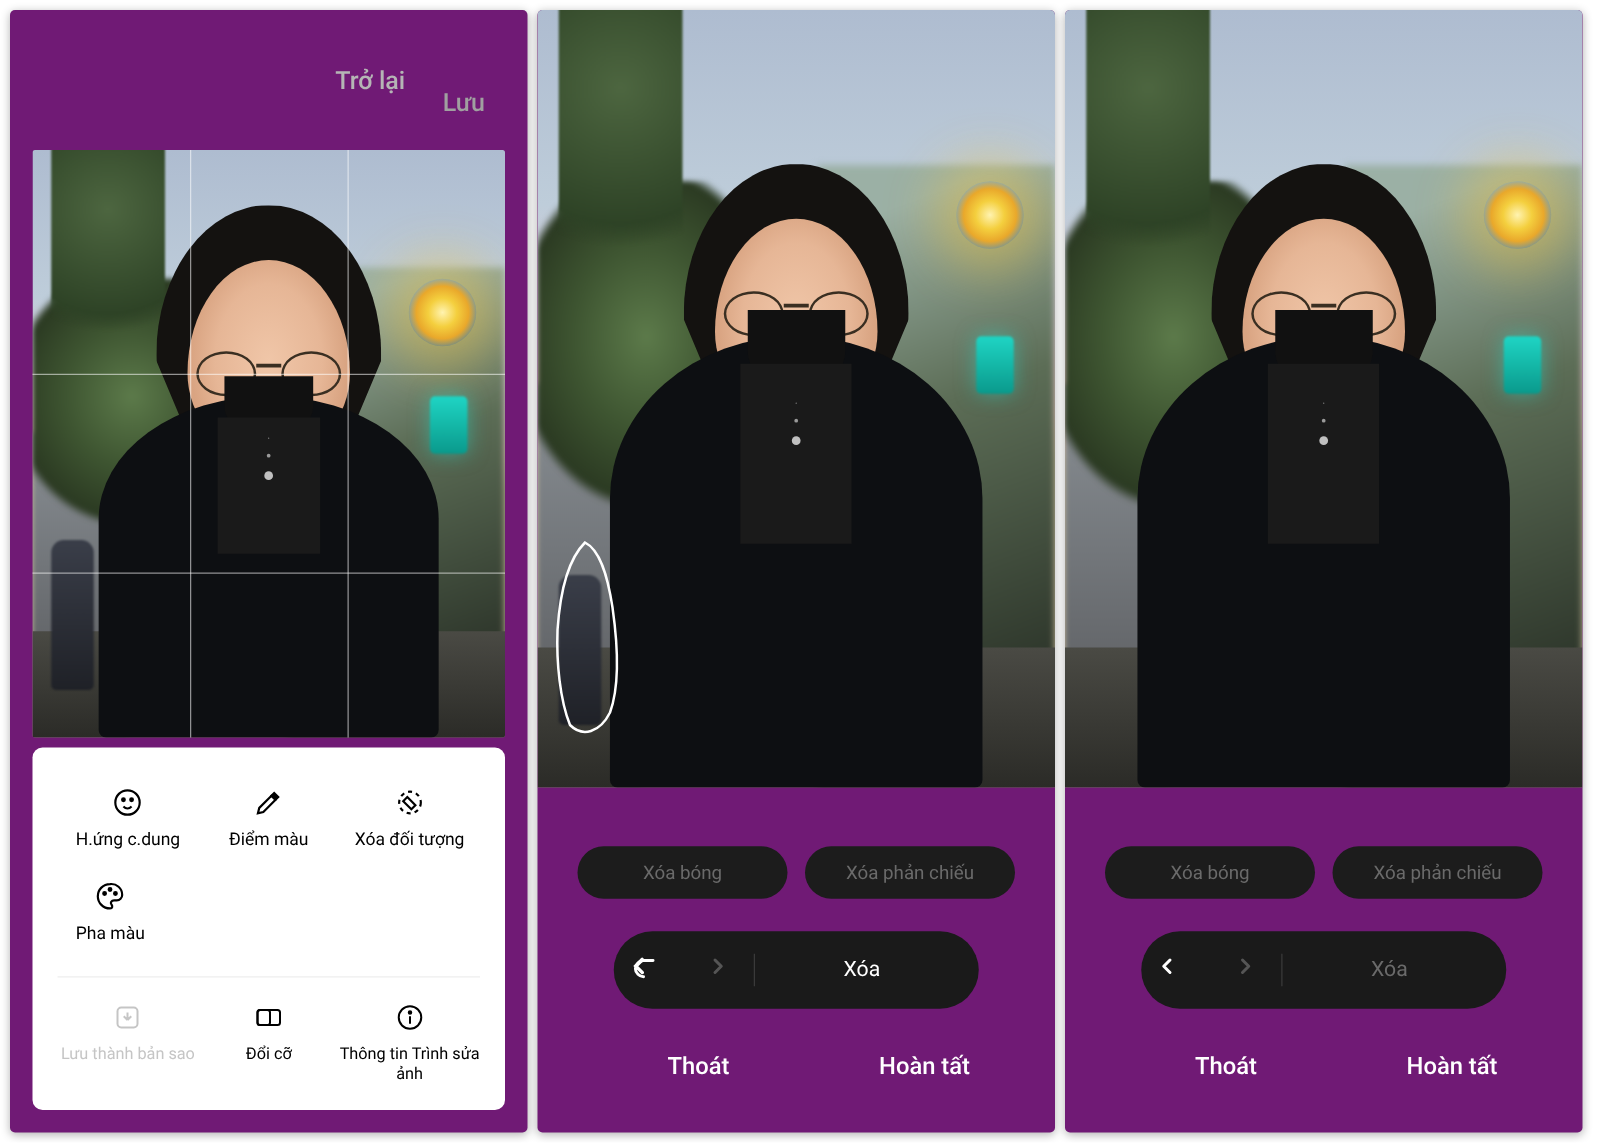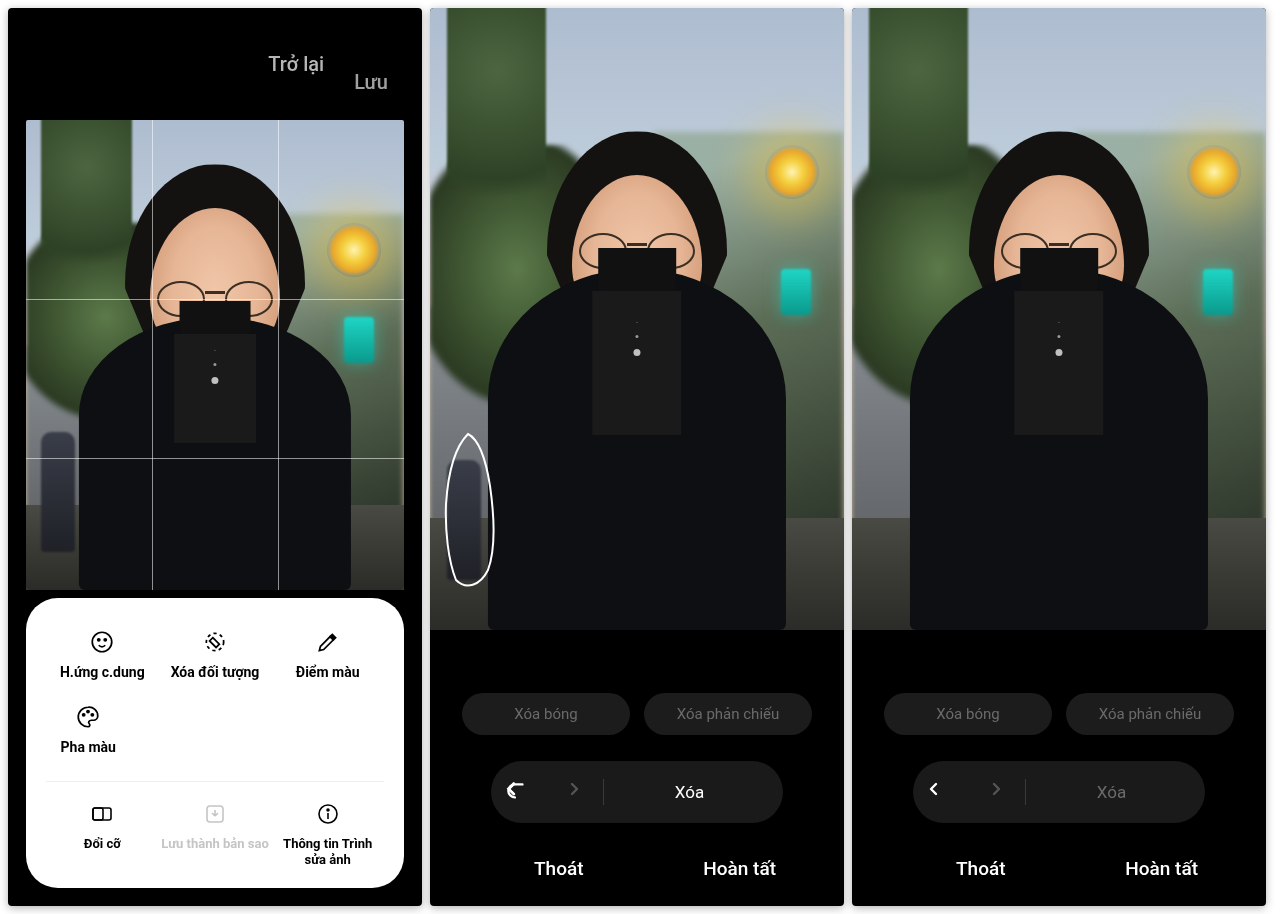--- a/index.html
+++ b/index.html
@@ -1,48 +1,48 @@
 <!DOCTYPE html>
 <html><head>
 <meta charset="utf-8">
 <style>
   * { margin:0; padding:0; box-sizing:border-box; }
   body { background:#fff; font-family:-apple-system,BlinkMacSystemFont,"Segoe UI",Roboto,sans-serif; }
   .stage { display:flex; gap:8px; padding:8px; }
-  .phone { width:414px; height:898px; background:#000000; border-radius:4px; box-shadow:0 2px 8px rgba(0,0,0,.3); position:relative; overflow:hidden; }
+  .phone { width:414px; height:898px; background:#701a75; border-radius:4px; box-shadow:0 2px 8px rgba(0,0,0,.3); position:relative; overflow:hidden; }
 
   
   .p1-top { height:112px; display:flex; align-items:center; justify-content:flex-end; padding:0 34px; gap:30px; }
   .p1-back,.p1-save { font-size:20px; color:#b5b5b5; font-weight:500; }
   .p1-save { color:#a0a0a0;margin-top:36px; }
 
   .p1-img { margin:0 18px; width:378px; height:470px; position:relative; }
   .photo { position:absolute; inset:0; border-radius:2px; overflow:hidden; }
   .grid-overlay { position:absolute; inset:0; pointer-events:none; }
   .grid-overlay::before,.grid-overlay::after { content:""; position:absolute; background:rgba(255,255,255,.6); }
   .grid-overlay .v1,.grid-overlay .v2{position:absolute;top:0;bottom:0;width:1px;background:rgba(255,255,255,.55);}
   .grid-overlay .h1,.grid-overlay .h2{position:absolute;left:0;right:0;height:1px;background:rgba(255,255,255,.55);}
   .grid-overlay .v1{left:33.33%;} .grid-overlay .v2{left:66.66%;}
   .grid-overlay .h1{top:38%;} .grid-overlay .h2{top:72%;}
 
-  .sheet { position:absolute; left:18px; right:18px; bottom:18px; background:#fff; border-radius:32px; padding:30px 20px 20px;font-weight:bold; }
+  .sheet { position:absolute; left:18px; right:18px; bottom:18px; background:#fff; border-radius:8px; padding:30px 20px 20px; }
   .sheet-row { display:flex; }
   .sheet-cell { flex:1 0 25%; display:flex; flex-direction:column; align-items:center; gap:8px; }
   .sheet-cell.small { flex:1 0 25%; }
   .sheet-icon { width:28px; height:28px; display:flex; align-items:center; justify-content:center; }
   .sheet-label { font-size:14px; text-align:center; color:#000; line-height:1.25; }
   .row2 { margin-top:22px; }
   .hr { height:1px; background:#eee; margin:24px 0 18px; }
   .sheet-row.bottom .sheet-label { font-size:13px; }
   .disabled .sheet-label { color:#c5c5c5; }
   .disabled svg { stroke:#c5c5c5; }
 
   
   .p2-img { width:100%; height:622px; position:relative; }
-  .p2-controls { position:absolute; bottom:0; left:0; right:0; padding:0 20px 26px; }
+  .p2-controls { position:absolute; bottom:0; left:0; right:0; padding:0 20px 42px; }
   .pill-row { display:flex; gap:14px; justify-content:center; margin-bottom:26px; }
   .pill { background:#1c1c1c; border-radius:24px; padding:12px 0; width:168px; text-align:center; font-size:15px; color:#6a6a6a; }
   .action-bar { background:#1a1a1a; border-radius:34px; height:62px; display:flex; align-items:center; justify-content:center; gap:0; margin:0 auto; width:292px; }
   .ab-btn { width:52px; height:40px; display:flex; align-items:center; justify-content:center; }
   .ab-div { width:1px; height:26px; background:#3a3a3a; margin:0 8px; }
   .ab-del { flex:1; text-align:center; font-size:17px; color:#fff; padding-right:16px; }
   .ab-del.dim { color:#6a6a6a; }
   .footer-row { display:flex; justify-content:space-between; margin-top:34px; padding:0 48px; }
   .footer-btn { font-size:19px; color:#fff; font-weight:500;margin-left:36px; }
 
@@ -131,34 +131,34 @@
                 <circle cx="9" cy="10" r="1" fill="#000"></circle>
                 <circle cx="15" cy="10" r="1" fill="#000"></circle>
                 <path d="M9 15c1 1 2 1.4 3 1.4s2-.4 3-1.4"></path>
               </svg>
           </span>
           <span class="sheet-label">H.ứng c.dung</span>
         </div>
         <div class="sheet-cell">
           <span class="sheet-icon">
             <svg width="26" height="26" viewBox="0 0 24 24" fill="none" stroke="#000" stroke-width="1.6">
+                <path d="M4 20l1-4 9-9 3 3-9 9-4 1z"></path>
+                <path d="M14 7l3 3 2-2-3-3z" fill="#000"></path>
+              </svg>
+          </span>
+          <span class="sheet-label">Điểm màu</span>
+        </div>
+        <div class="sheet-cell">
+          <span class="sheet-icon">
+            <svg width="26" height="26" viewBox="0 0 24 24" fill="none" stroke="#000" stroke-width="1.6">
                 <circle cx="12" cy="12" r="8" stroke-dasharray="3 3"></circle>
                 <path d="M10 8l6 6-3 3-6-6z" fill="none"></path>
               </svg>
           </span>
           <span class="sheet-label">Xóa đối tượng</span>
-        </div>
-        <div class="sheet-cell">
-          <span class="sheet-icon">
-            <svg width="26" height="26" viewBox="0 0 24 24" fill="none" stroke="#000" stroke-width="1.6">
-                <path d="M4 20l1-4 9-9 3 3-9 9-4 1z"></path>
-                <path d="M14 7l3 3 2-2-3-3z" fill="#000"></path>
-              </svg>
-          </span>
-          <span class="sheet-label">Điểm màu</span>
         </div>
       </div>
       <div class="sheet-row row2">
         <div class="sheet-cell small">
           <span class="sheet-icon">
             <svg width="26" height="26" viewBox="0 0 24 24" fill="none" stroke="#000" stroke-width="1.6">
                 <path d="M12 3a9 9 0 100 18c2 0 2-2 1-3s0-3 2-3h2a4 4 0 004-4 8 8 0 00-9-8z"></path>
                 <circle cx="8" cy="10" r="1" fill="#000"></circle>
                 <circle cx="12" cy="7" r="1" fill="#000"></circle>
                 <circle cx="16" cy="10" r="1" fill="#000"></circle>
@@ -167,37 +167,37 @@
           <span class="sheet-label">Pha màu</span>
         </div>
         <div class="sheet-cell small"></div>
           <div class="sheet-cell small"></div>
           <div class="sheet-cell small"></div>
       </div>
 
       <div class="hr"></div>
 
       <div class="sheet-row bottom">
+        <div class="sheet-cell disabled" style="flex:1 0 33%;">
+          <span class="sheet-icon">
+            <svg width="24" height="24" viewBox="0 0 24 24" fill="none" stroke="#c5c5c5" stroke-width="1.6">
+                <rect x="4" y="4" width="16" height="16" rx="3"></rect>
+                <path d="M12 8v6m0 0l-3-3m3 3l3-3"></path>
+              </svg>
+          </span>
+          <span class="sheet-label">Lưu thành bản sao</span>
+        </div>
         <div class="sheet-cell" style="flex:1 0 33%;">
           <span class="sheet-icon">
             <svg width="24" height="24" viewBox="0 0 24 24" fill="none" stroke="#000" stroke-width="1.6">
                 <rect x="3" y="6" width="18" height="12" rx="2"></rect>
                 <rect x="3" y="6" width="10" height="12" rx="2"></rect>
               </svg>
           </span>
           <span class="sheet-label">Đổi cỡ</span>
-        </div>
-        <div class="sheet-cell disabled" style="flex:1 0 33%;">
-          <span class="sheet-icon">
-            <svg width="24" height="24" viewBox="0 0 24 24" fill="none" stroke="#c5c5c5" stroke-width="1.6">
-                <rect x="4" y="4" width="16" height="16" rx="3"></rect>
-                <path d="M12 8v6m0 0l-3-3m3 3l3-3"></path>
-              </svg>
-          </span>
-          <span class="sheet-label">Lưu thành bản sao</span>
         </div>
         <div class="sheet-cell" style="flex:1 0 33%;">
           <span class="sheet-icon">
             <svg width="24" height="24" viewBox="0 0 24 24" fill="none" stroke="#000" stroke-width="1.6">
                 <circle cx="12" cy="12" r="9"></circle>
                 <circle cx="12" cy="8" r="1" fill="#000"></circle>
                 <path d="M12 11v6"></path>
               </svg>
           </span>
           <span class="sheet-label">Thông tin Trình sửa ảnh</span>

